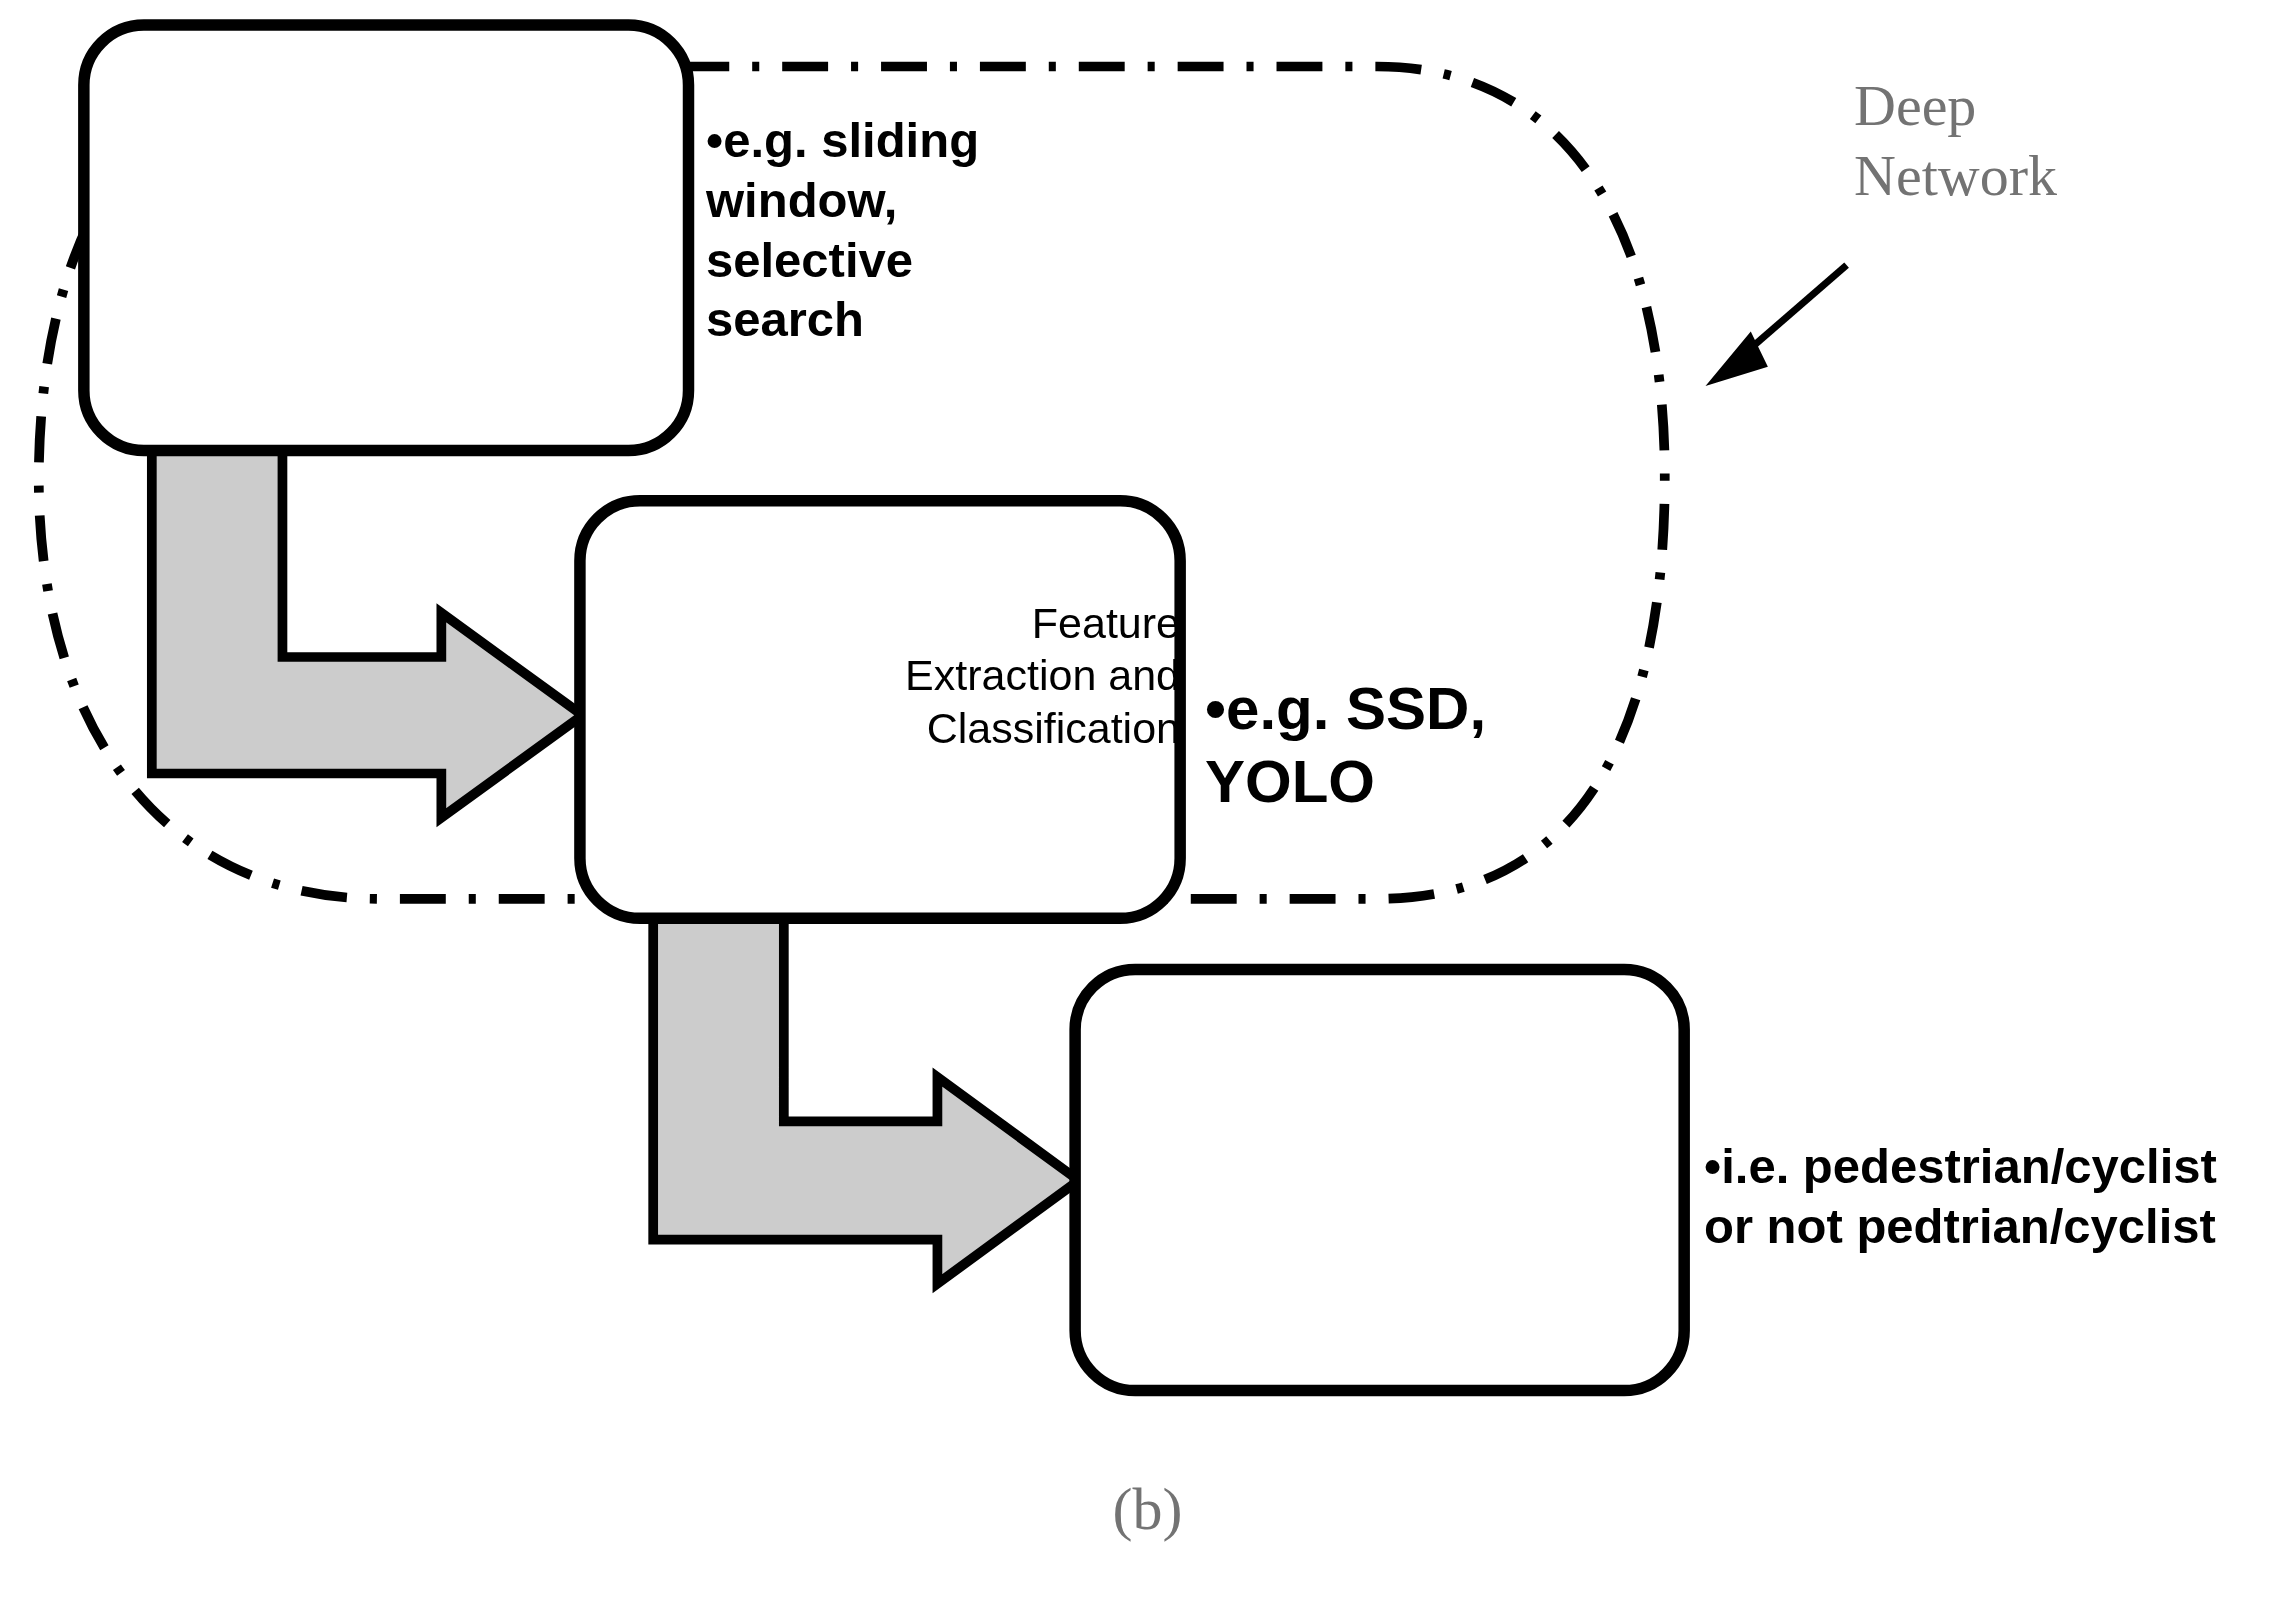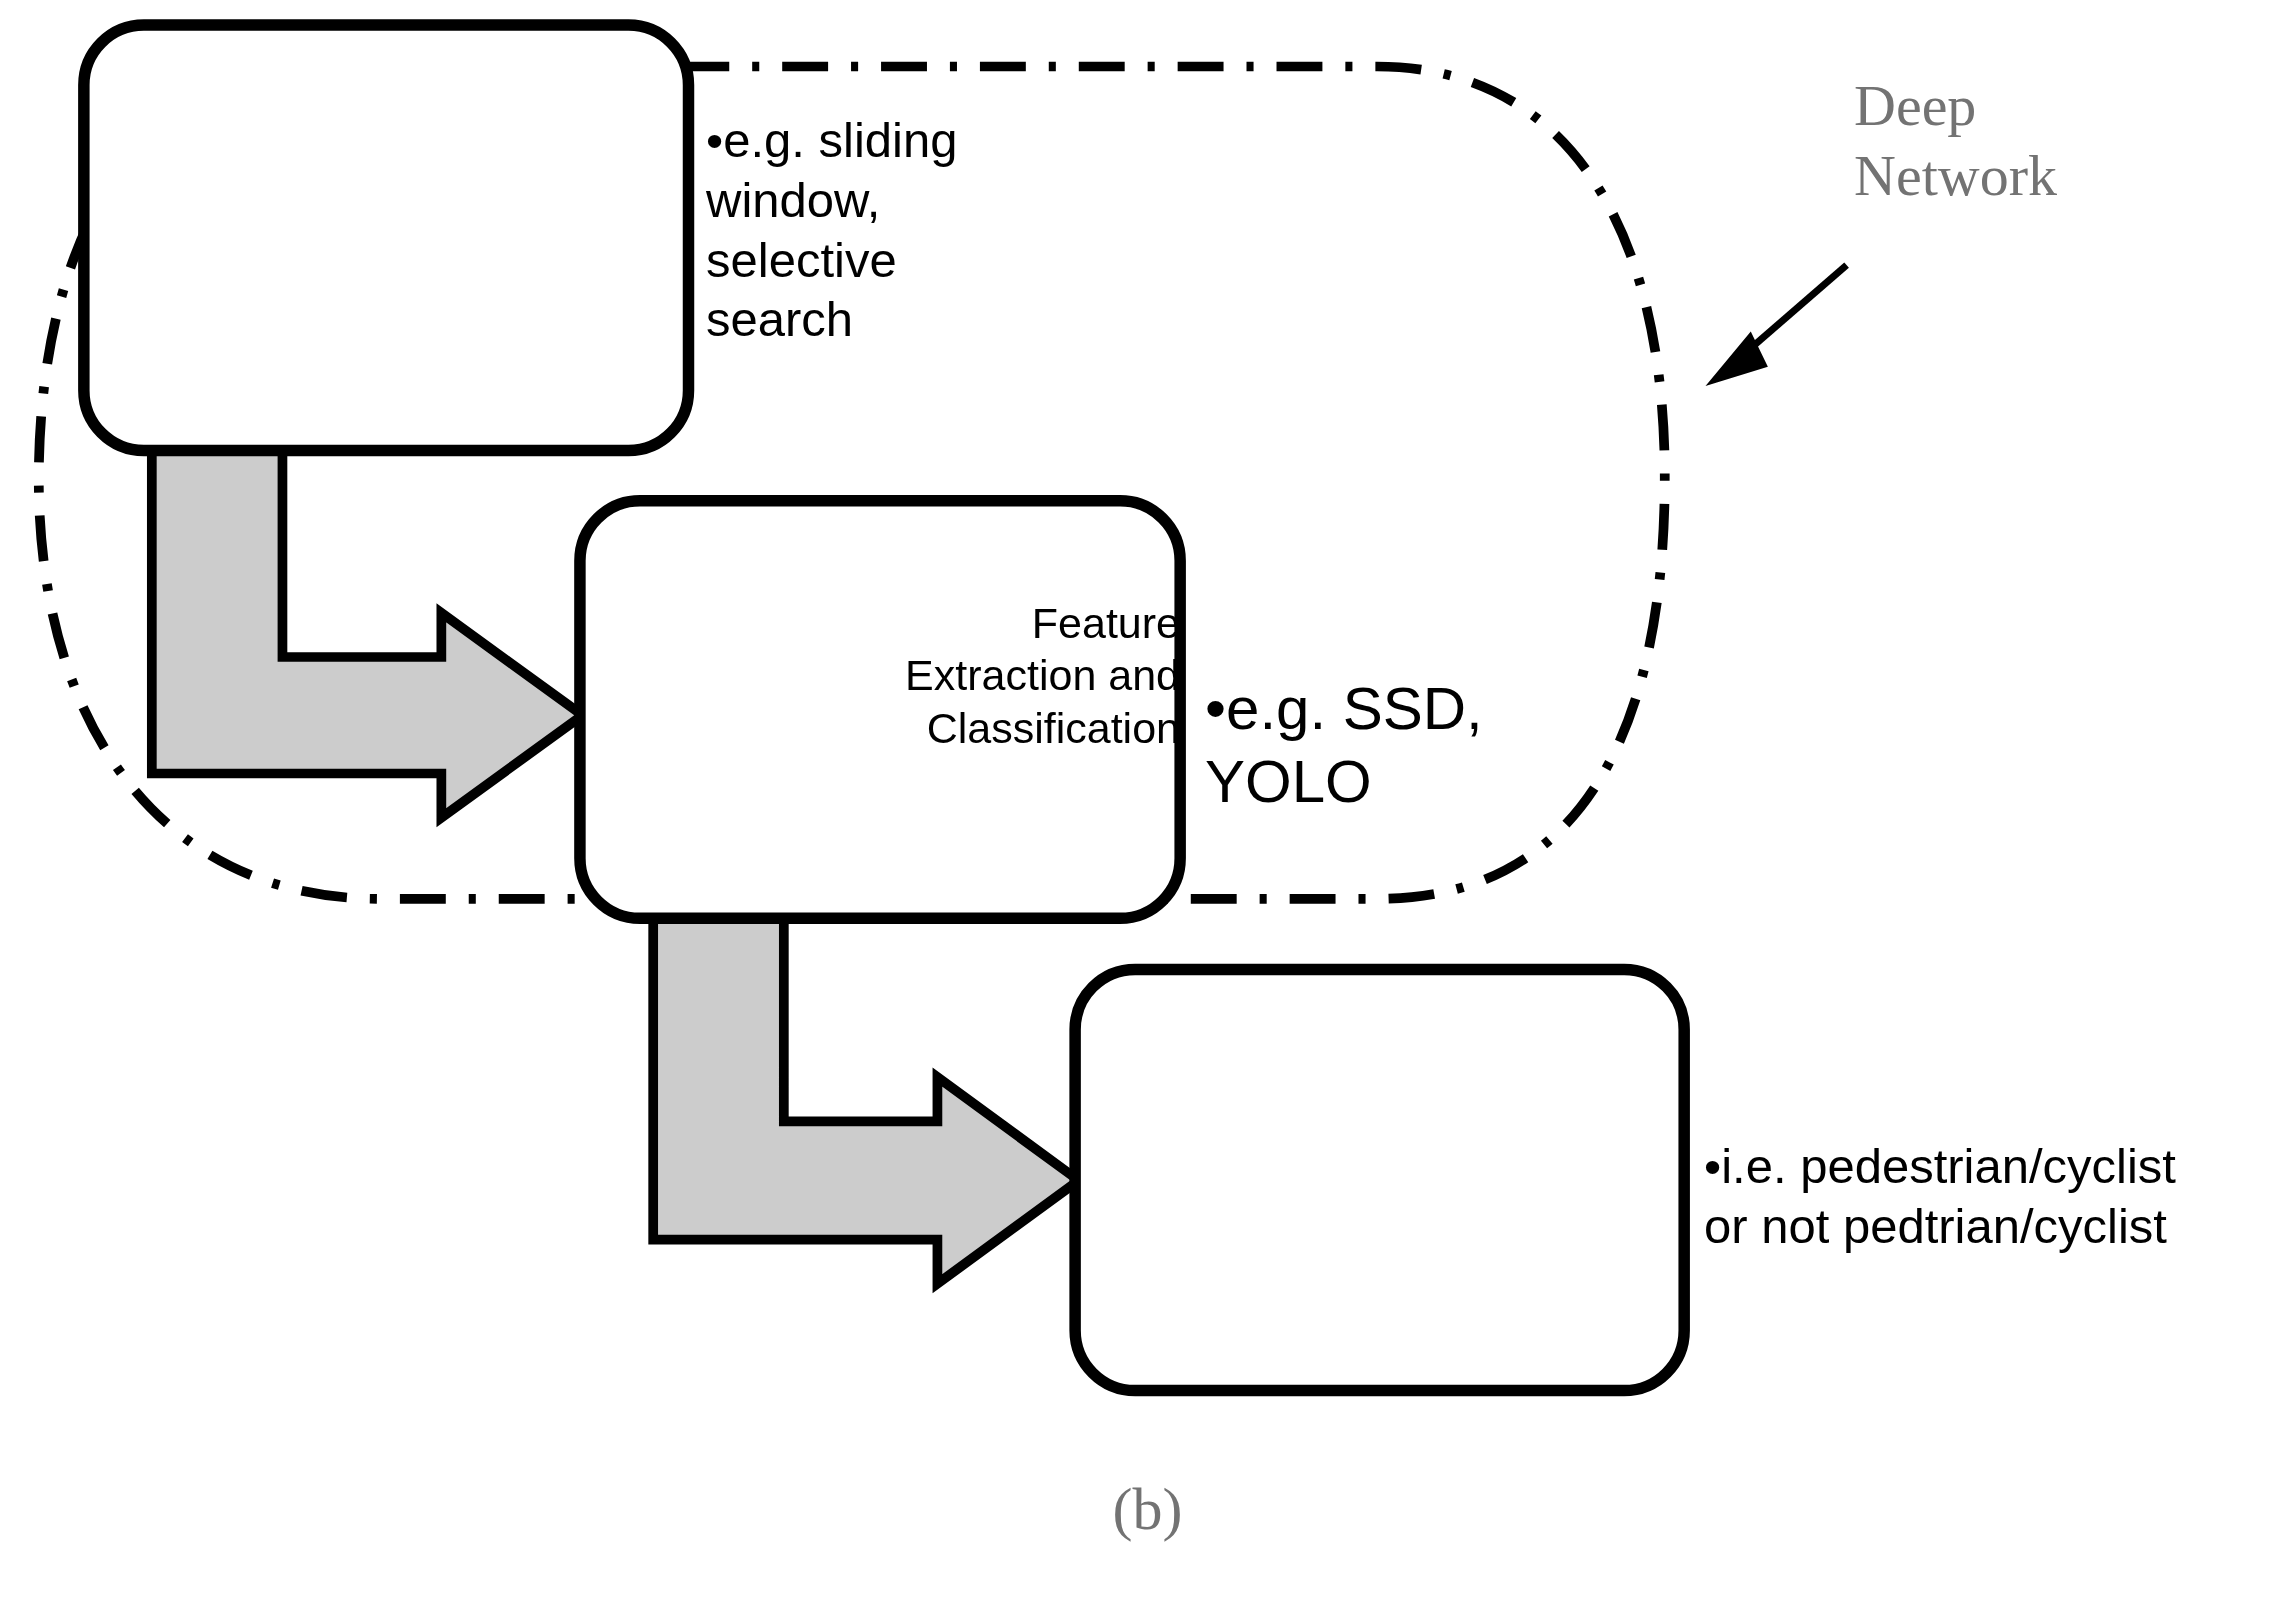--- a/index.html
+++ b/index.html
@@ -39,20 +39,21 @@
     font-family: "Liberation Sans", sans-serif;
     line-height: 1.22;
     white-space: pre-line;
   }
   .annotation {
     position: absolute;
     color: #000000;
     font-family: "Liberation Sans", sans-serif;
     line-height: 1.22;
     white-space: pre-line;
+    font-weight: bold;
   }
   .serif-label {
     position: absolute;
     color: #737373;
     font-family: "Liberation Serif", serif;
     line-height: 1.20;
     white-space: pre-line;
   }
 
   

